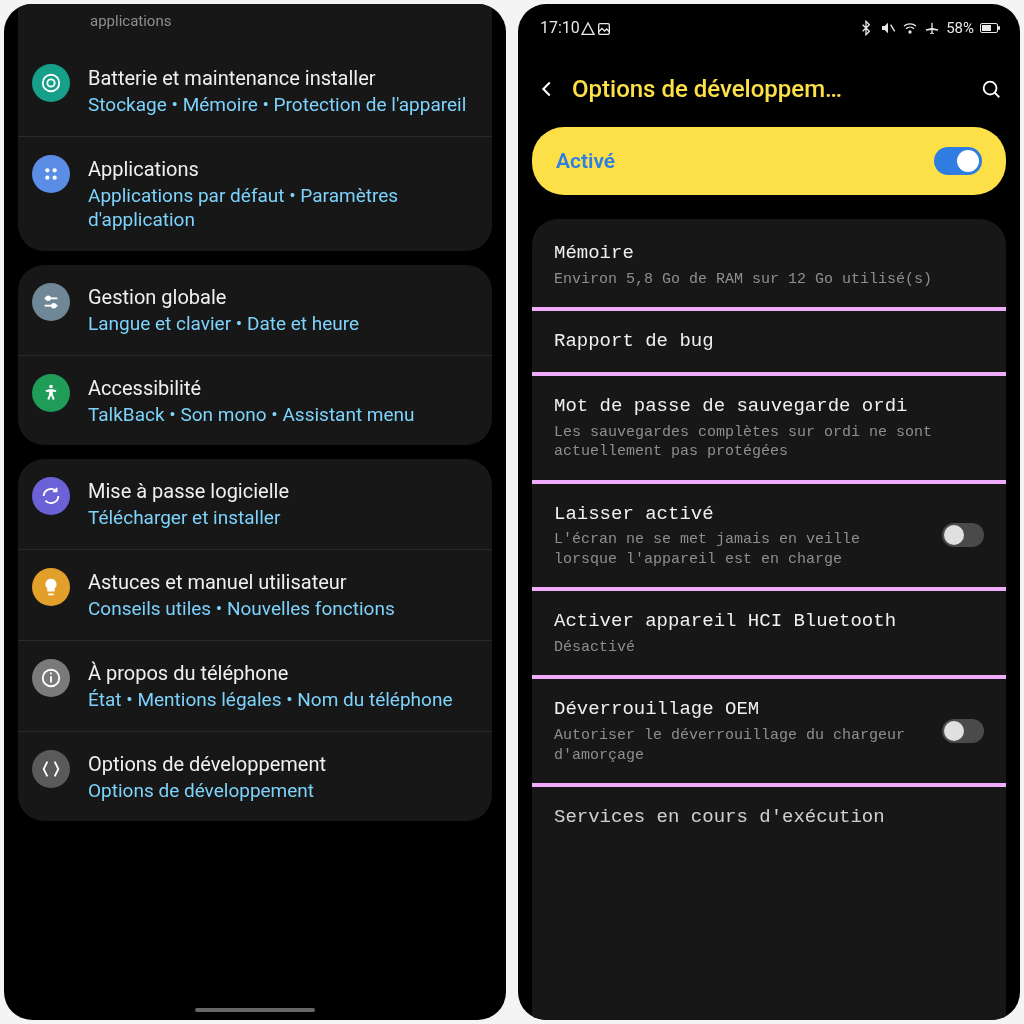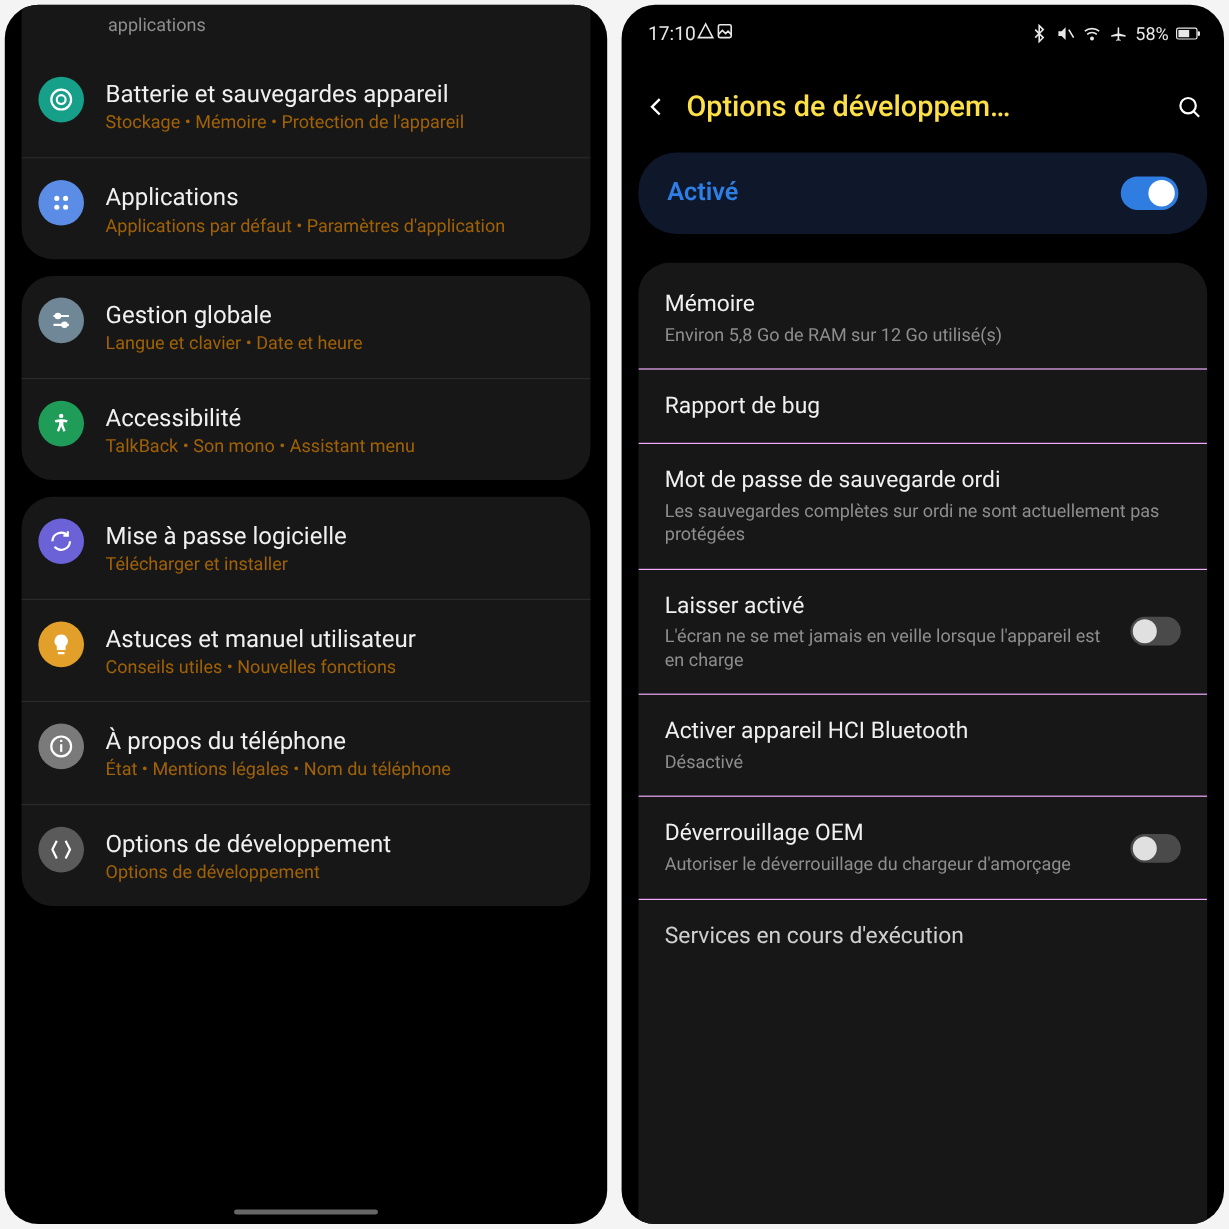--- a/index.html
+++ b/index.html
@@ -45,22 +45,22 @@
   }
   .icon-circle svg { width: 22px; height: 22px; }
   .row-text { flex: 1; padding-top: 2px; }
   .row-title {
     color: #f0f0f0;
     font-size: 20px;
     font-weight: 400;
     line-height: 1.25;
   }
   .row-sub {
-    color: #a16207;
-    font-size: 15px;
+    color: #7dd3fc;
+    font-size: 19px;
     margin-top: 2px;
     line-height: 1.3;
   }
   .left .partial-sub {
     color: #8e8e8e;
     font-size: 15px;
     padding: 8px 14px 16px 72px;
   }
   .home-indicator {
     position: absolute;
@@ -73,21 +73,21 @@
   
   .statusbar {
     display: flex;
     justify-content: space-between;
     align-items: center;
     padding: 14px 22px 10px 22px;
     color: #e8e8e8;
     font-size: 16px;
     font-weight: 400;
   }
-  .sb-left { display:flex; align-items:flex-start; gap:0;}
+  .sb-left { display:flex; align-items:flex-end; gap:0;}
   .sb-right { display:flex; align-items:center; gap:6px; font-size:15px;}
   .sb-right svg, .sb-left svg { width:16px; height:16px; display:block; }
   .batt {
     width: 18px; height: 10px;
     border: 1px solid #e8e8e8;
     border-radius: 2px;
     position: relative;
   }
   .batt::after {
     content:""; position:absolute; right:-3px; top:2px;
@@ -104,21 +104,21 @@
     flex:1;
     font-size: 24px;
     font-weight:500;
     white-space: nowrap;
     overflow:hidden;
     text-overflow: ellipsis;
   }
   .titlebar svg { width:22px; height:22px; }
   .active-pill {
     margin: 6px 14px 24px 14px;
-    background:#0f172a;
+    background:#fde047;
     border-radius: 32px;
     padding: 20px 24px;
     display:flex;
     align-items:center;
     justify-content: space-between;
   }
   .active-pill .label {
     color:#2d7fe6;
     font-size:21px;
     font-weight:600;
@@ -144,22 +144,22 @@
     padding: 4px 0 40px 0;
     flex:1;
     overflow:hidden;
   }
   .ritem {
     padding: 18px 22px;
     display:flex;
     align-items:center;
     gap: 14px;
   }
-  .ritem + .ritem { border-top: 1px solid #f0abfc; }
-  .ritem .txt { flex:1; }
+  .ritem + .ritem { border-top: 4px solid #f0abfc; }
+  .ritem .txt { flex:1;font-family:Liberation Mono, monospace; }
   .ritem .rt {
     color:#f0f0f0;
     font-size: 19px;
     font-weight:400;
     line-height:1.3;
   }
   .ritem .rs {
     color:#8e8e8e;
     font-size:15px;
     margin-top:4px;
@@ -174,21 +174,21 @@
   <div class="card" style="margin-top:0; border-top-left-radius:0;border-top-right-radius:0;">
     <div class="partial-sub">applications</div>
     <div class="row">
       <div class="icon-circle" style="background:#16a089">
         <svg viewBox="0 0 24 24" fill="none" stroke="currentColor" stroke-width="2">
             <circle cx="12" cy="12" r="9"></circle>
             <circle cx="12" cy="12" r="4"></circle>
           </svg>
       </div>
       <div class="row-text">
-        <div class="row-title">Batterie et sauvegardes appareil</div>
+        <div class="row-title">Batterie et maintenance installer</div>
         <div class="row-sub">Stockage  •  Mémoire  •  Protection de l'appareil</div>
       </div>
     </div>
     <div class="row">
       <div class="icon-circle" style="background:#5b8de6">
         <svg viewBox="0 0 24 24" fill="currentColor">
             <circle cx="8" cy="8" r="2.3"></circle>
             <circle cx="16" cy="8" r="2.3"></circle>
             <circle cx="8" cy="16" r="2.3"></circle>
             <circle cx="16" cy="16" r="2.3"></circle>

